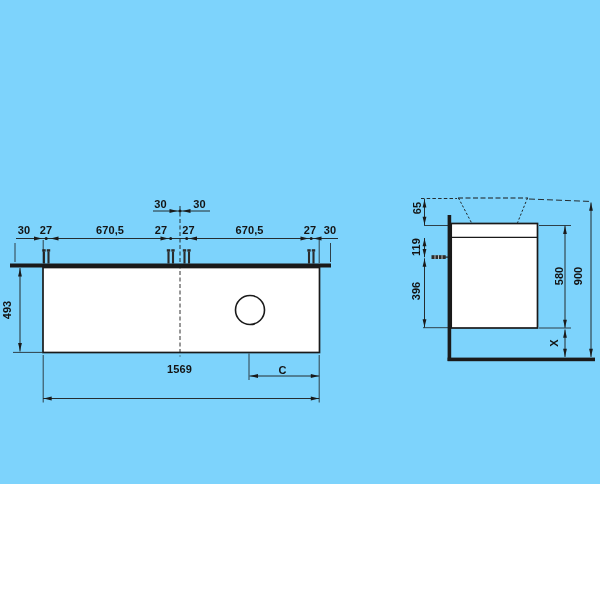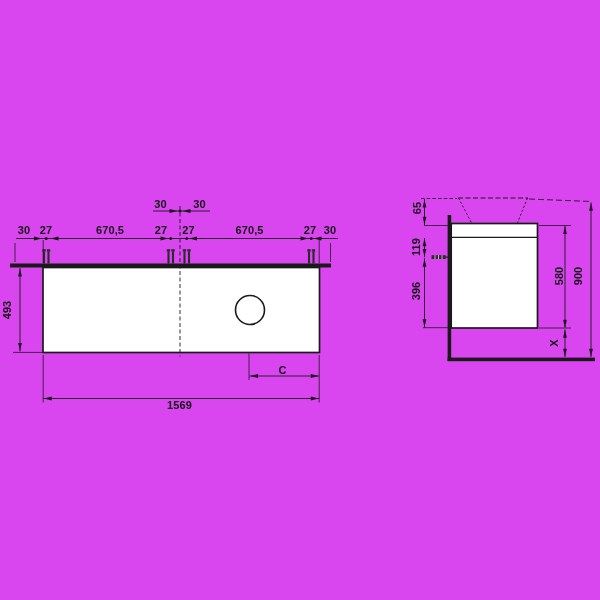--- a/index.html
+++ b/index.html
@@ -1,16 +1,16 @@
 <!DOCTYPE html>
 <html><head>
 <meta charset="utf-8">
 <style>
   html,body{margin:0;padding:0;background:#fff;}
-  #canvas{position:relative;width:600px;height:600px;background:#d946ef;overflow:hidden;
+  #canvas{position:relative;width:600px;height:484px;background:#7dd3fc;overflow:hidden;
           font-family:"Liberation Sans",sans-serif;}
   svg{position:absolute;left:0;top:0;}
   .lbl{position:absolute;font-family:"Liberation Sans",sans-serif;font-weight:700;
        font-size:11px;color:#141414;transform:translate(-50%,-50%);
        white-space:nowrap;line-height:1;letter-spacing:.1px;}
   .vlbl{transform:translate(-50%,-50%) rotate(-90deg);}
 </style>
 </head>
 <body>
 
@@ -169,21 +169,21 @@
 <div class="lbl" style="left:24px;top:230px">30</div>
 <div class="lbl" style="left:46px;top:230px">27</div>
 <div class="lbl" style="left:110px;top:230px">670,5</div>
 <div class="lbl" style="left:161px;top:230px">27</div>
 <div class="lbl" style="left:188.5px;top:230px">27</div>
 <div class="lbl" style="left:249.5px;top:230px">670,5</div>
 <div class="lbl" style="left:310px;top:230px">27</div>
 <div class="lbl" style="left:330px;top:230px">30</div>
 
 <div class="lbl vlbl" style="left:7px;top:309.5px">493</div>
-<div class="lbl" style="left:179.5px;top:405px">1569</div>
+<div class="lbl" style="left:179.5px;top:369px">1569</div>
 <div class="lbl" style="left:282.5px;top:369.5px">C</div>
 
 <div class="lbl vlbl" style="left:416.5px;top:207.5px">65</div>
 <div class="lbl vlbl" style="left:415.5px;top:246.5px">119</div>
 <div class="lbl vlbl" style="left:415.5px;top:291px">396</div>
 <div class="lbl vlbl" style="left:558.5px;top:276px">580</div>
 <div class="lbl vlbl" style="left:577.5px;top:276px">900</div>
 <div class="lbl vlbl" style="left:554px;top:342.5px">X</div>
 
 </div>

